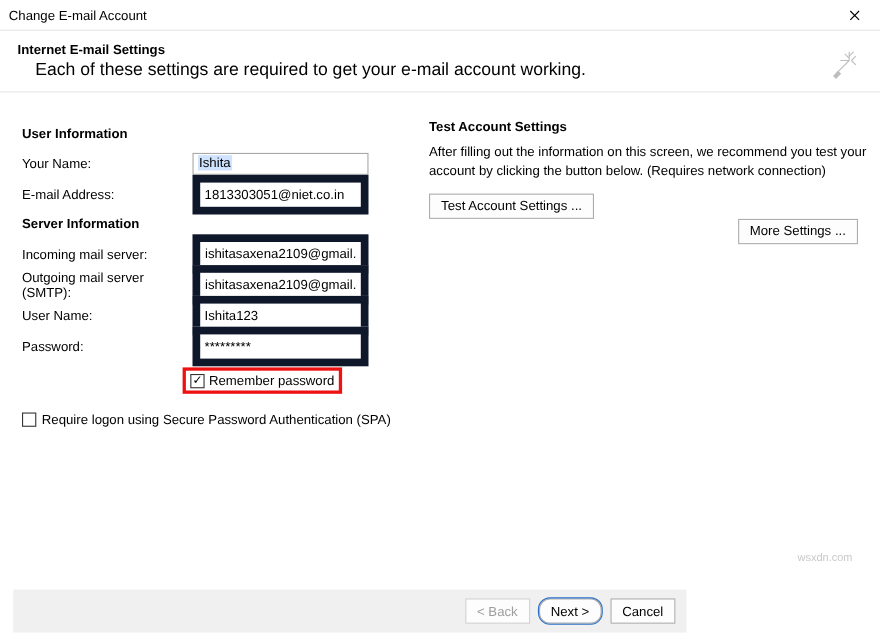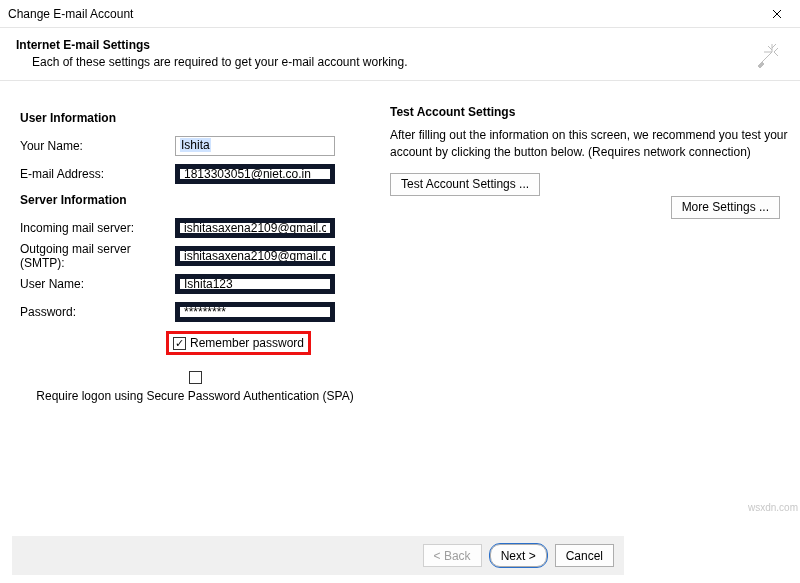--- a/index.html
+++ b/index.html
@@ -2,59 +2,59 @@
 <html><head>
 <meta charset="utf-8">
 <style>
   * { box-sizing: border-box; font-family: "Segoe UI", Tahoma, sans-serif; }
   body { margin: 0; background: #fff; width: 800px; height: 583px; overflow: hidden; font-size: 12px; color: #000; }
   
   .titlebar { display: flex; align-items: center; height: 28px; padding: 0 6px 0 8px; background: #fff; border-bottom: 1px solid #e5e5e5; }
   .titlebar .title { flex: 1; font-size: 12px; }
   .titlebar .close { width: 34px; height: 24px; display: flex; align-items: center; justify-content: center; font-size: 14px; cursor: default; }
   
-  .header { padding: 10px 14px 10px 16px; border-bottom: 1px solid #e5e5e5; display: flex; }
+  .header { padding: 10px 14px 10px 16px; border-bottom: 1px solid #e5e5e5; display: flex; align-items: flex-end; }
   .header-text { flex: 1; }
   .header-title { font-weight: bold; font-size: 12px; }
-  .header-sub { font-size: 12px; padding-left: 16px; margin-top: 3px; }
+  .header-sub { font-size: 16px; padding-left: 16px; margin-top: 3px; }
   .header-icon { width: 32px; height: 32px; opacity: .55; }
   
   .content { display: flex; padding: 24px 12px 10px 20px; }
   .left { width: 350px; }
   .right { flex: 1; padding-left: 20px; }
   
   .section { font-weight: bold; font-size: 12px; margin-bottom: 8px; margin-top: 6px; }
   .row { display: flex; align-items: center; height: 26px; margin-bottom: 2px; }
   .label { width: 155px; font-size: 12px; }
   .field { width: 160px; }
-  .field input, .field .combo { width: 100%; height: 20px; border: 5px solid #0f172a; padding: 1px 4px; font-size: 12px; font-family: inherit; }
+  .field input, .field .combo { width: 100%; height: 36px; border: 7px solid #0f172a; padding: 1px 4px; font-size: 12px; font-family: inherit; }
   .field .sel { background: #cfe3ff; display: inline-block; padding: 0 1px; }
   .combo { background: #f0f0f0; color: #7a7a7a; display: flex; align-items: center; justify-content: space-between; border-color: #cfcfcf; }
   .combo-arrow { font-size: 10px; color: #9a9a9a; }
   
-  .check-row { display: flex; align-items: center; gap: 5px; font-size: 12px; flex-direction: column; }
+  .check-row { display: flex; align-items: center; gap: 5px; font-size: 12px; }
   .chk { width: 13px; height: 13px; border: 1px solid #333; display: inline-flex; align-items: center; justify-content: center; font-size: 11px; line-height: 1; }
   
   .highlight { border: 3px solid #e11; padding: 2px 4px; display: inline-flex; align-items: center; margin-left: 146px; margin-top: 4px; }
   .highlight .chk { margin-right: 4px; }
   
   .spa-row { margin-top: 16px; }
   
   .right .section { margin-top: 0; }
   .right p { margin: 4px 0 12px 0; font-size: 12px; line-height: 1.4; }
   
   .btn { background: #fdfdfd; border: 1px solid #adadad; padding: 3px 10px; font-size: 12px; font-family: inherit; cursor: default; height: 23px; }
   .btn:disabled, .btn.disabled { color: #9e9e9e; border-color: #d0d0d0; }
   
   .more-settings-wrap { display: flex; justify-content: flex-end; padding-right: 8px; }
   
   .footer { position: absolute; bottom: 8px; right: 12px; display: flex; gap: 8px; background: #f0f0f0; padding: 8px 10px; width: 612px; justify-content: flex-end; left: 12px; }
   .btn-primary { outline: 1px solid #2a6fca; border-radius: 10px; }
   
-  .watermark { position: absolute; right: 2px; bottom: 70px; font-size: 10px; color: #c8c8c8; }
+  .watermark { position: absolute; right: 25px; bottom: 70px; font-size: 10px; color: #c8c8c8; }
 </style>
 </head>
 <body>
 
 <div class="titlebar">
   <span class="title">Change E-mail Account</span>
   <div class="close">
     <svg width="10" height="10" viewBox="0 0 10 10">
         <path d="M1 1 L9 9 M9 1 L1 9" stroke="#000" stroke-width="1"></path>
       </svg>

